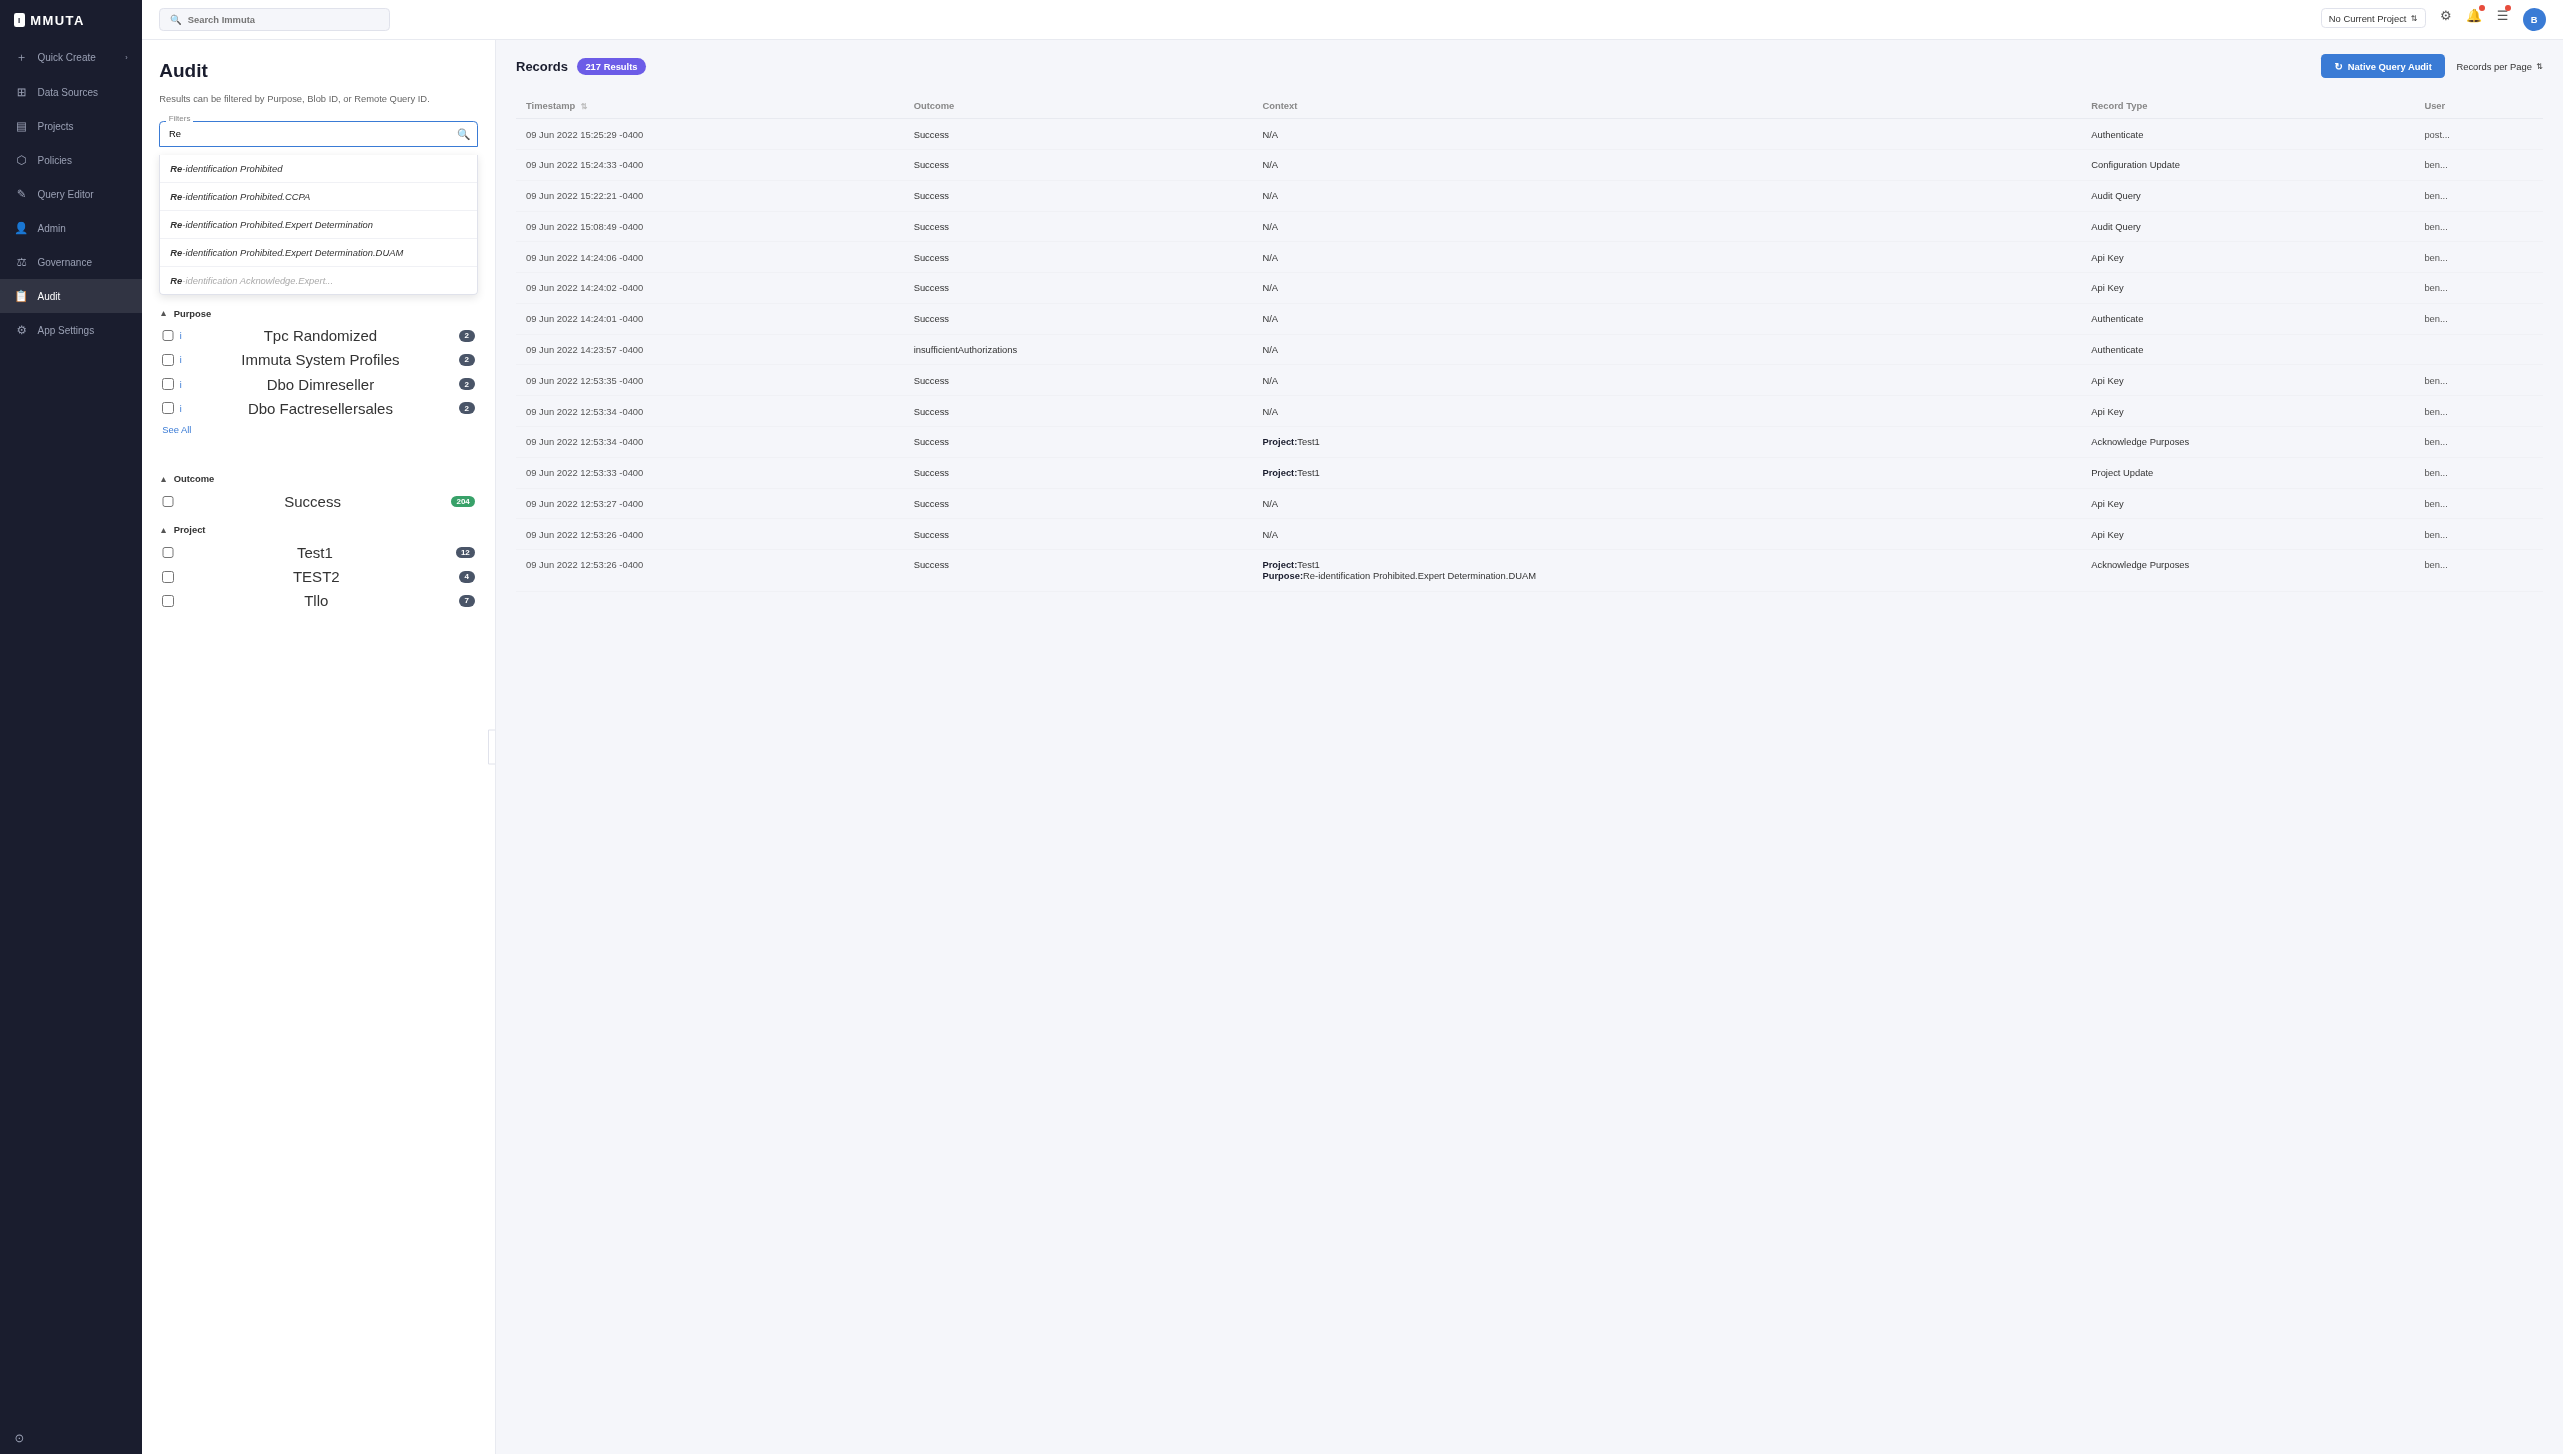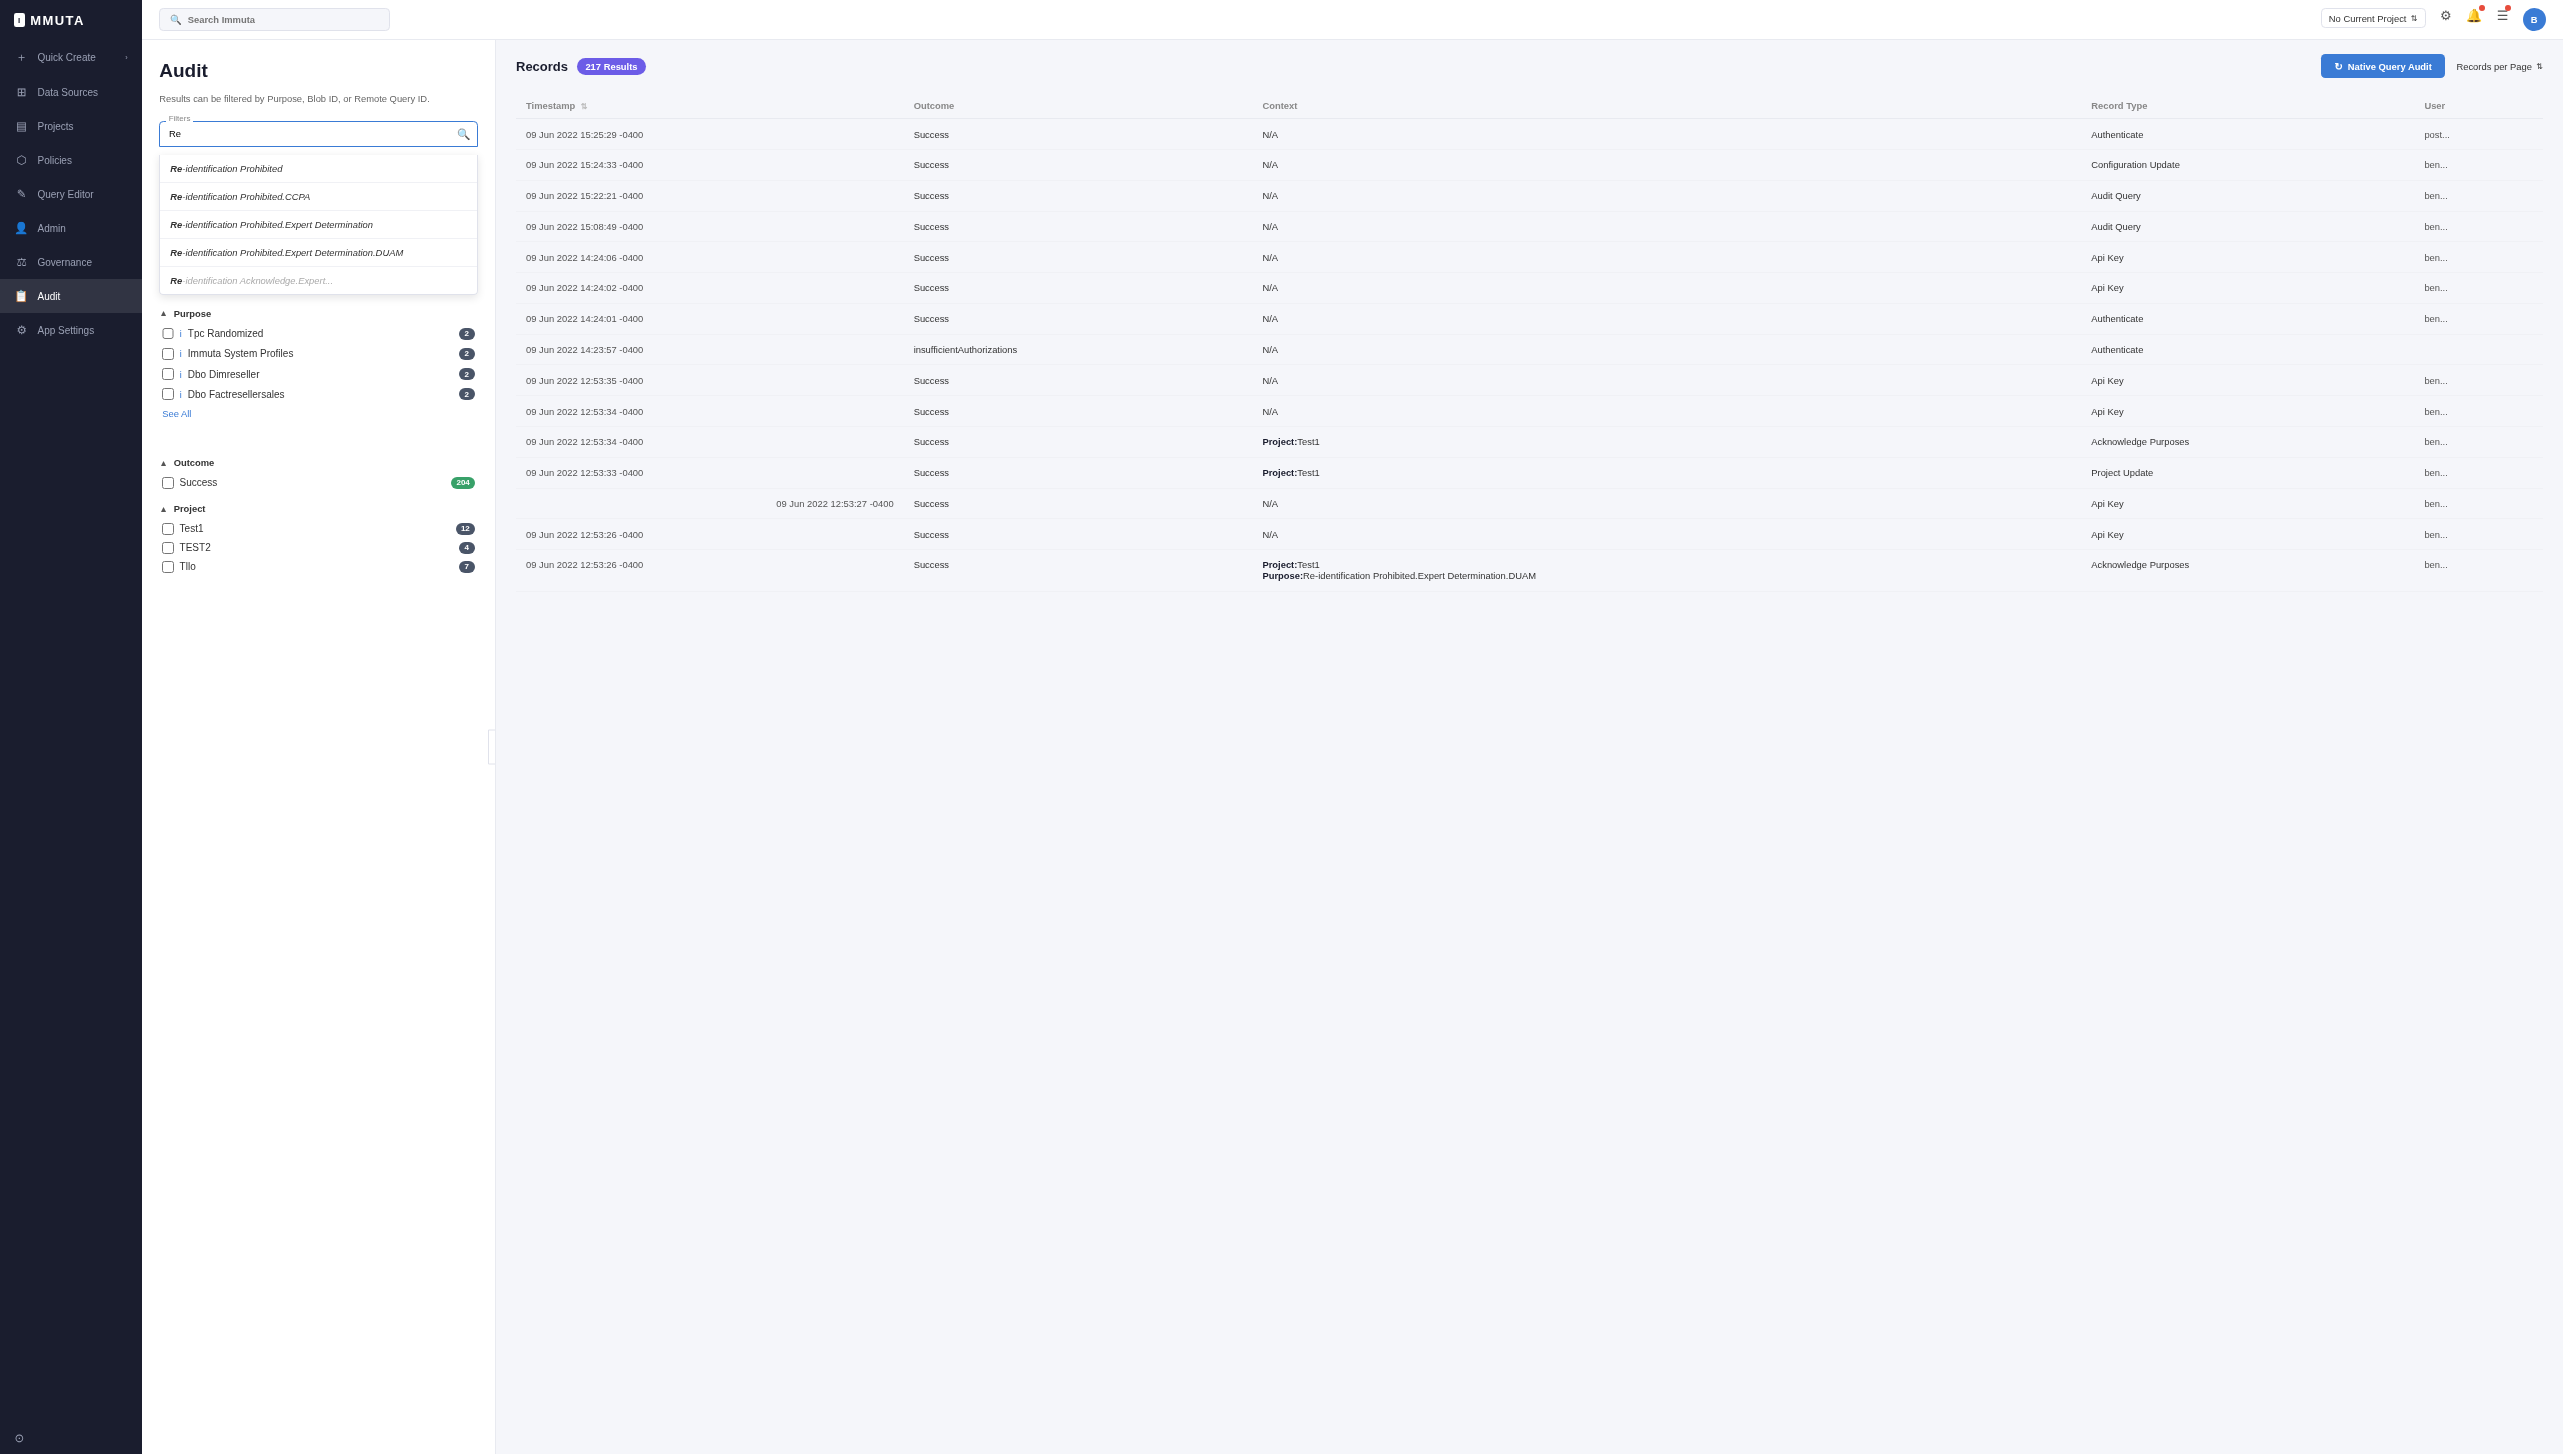--- a/index.html
+++ b/index.html
@@ -221,23 +221,24 @@
       gap: 5.8px;
       margin-bottom: 7.2px;
       padding: 0 2.9px;
     }
     .filter-row input[type="checkbox"] {
       width: 11.6px; height: 11.6px;
       cursor: pointer;
       flex-shrink: 0;
     }
     .filter-row-label {
-      font-size: 10px;
+      font-size: 15px;
       color: #333;
       flex: 1;
+      text-align: center;
     }
     .filter-badge {
       background: #4a5568;
       color: #fff;
       font-size: 8px;
       font-weight: 600;
       padding: 1.4px 5px;
       border-radius: 7.2px;
       min-width: 16px;
       text-align: center;
@@ -647,21 +648,21 @@
       <td style="color:#555;">ben...</td>
     </tr>
             <tr>
       <td style="white-space:nowrap;color:#555;">09 Jun 2022 12:53:33 -0400</td>
       <td class="outcome-success">Success</td>
       <td><span class="context-bold">Project:</span><span>Test1</span></td>
       <td>Project Update</td>
       <td style="color:#555;">ben...</td>
     </tr>
             <tr>
-      <td style="white-space:nowrap;color:#555;text-align:right;">09 Jun 2022 12:53:27 -0400</td>
+      <td style="white-space:nowrap;color:#555;">09 Jun 2022 12:53:27 -0400</td>
       <td class="outcome-success">Success</td>
       <td><span>N/A</span></td>
       <td>Api Key</td>
       <td style="color:#555;">ben...</td>
     </tr>
             <tr>
       <td style="white-space:nowrap;color:#555;">09 Jun 2022 12:53:26 -0400</td>
       <td class="outcome-success">Success</td>
       <td><span>N/A</span></td>
       <td>Api Key</td>

